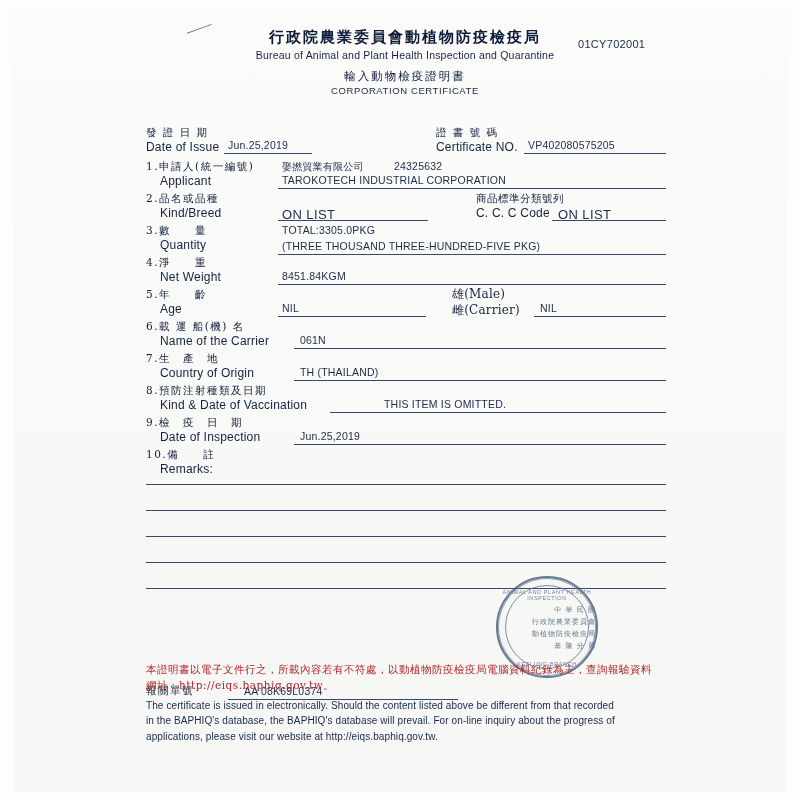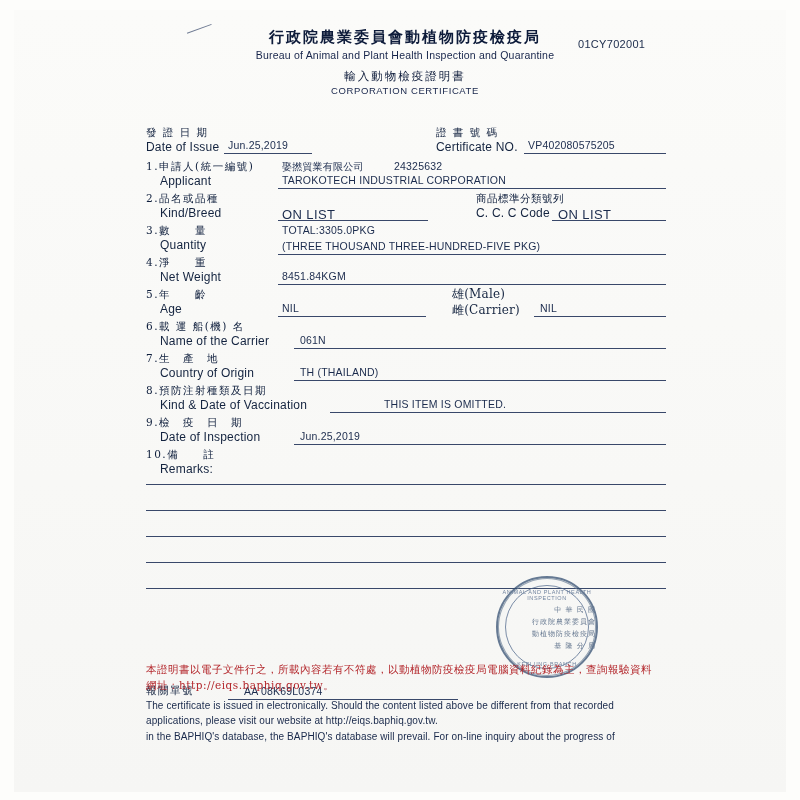--- a/index.html
+++ b/index.html
@@ -321,16 +321,16 @@
     <div class="seal-text" style="top:40px">行政院農業委員會</div>
     <div class="seal-text" style="top:52px">動植物防疫檢疫局</div>
     <div class="seal-text" style="top:64px">基 隆 分 局</div>
     <div class="arc-bottom">KEELUNG BRANCH</div>
   </div>
 
   <div class="bottom">
     <div class="decl-cn">本證明書以電子文件行之，所載內容若有不符處，以動植物防疫檢疫局電腦資料紀錄為主，查詢報驗資料</div>
     <div class="decl-cn">網址：http://eiqs.baphiq.gov.tw。</div>
     <div class="decl-en">The certificate is issued in electronically. Should the content listed above be different from that recorded</div>
+    <div class="decl-en" style="margin-top:0">in the BAPHIQ's database, the BAPHIQ's database will prevail. For on-line inquiry about the progress of</div>
     <div class="decl-en" style="margin-top:0">applications, please visit our website at http://eiqs.baphiq.gov.tw.</div>
-    <div class="decl-en" style="margin-top:0">in the BAPHIQ's database, the BAPHIQ's database will prevail. For on-line inquiry about the progress of</div>
   </div>
 </div>
 
 </body></html>

